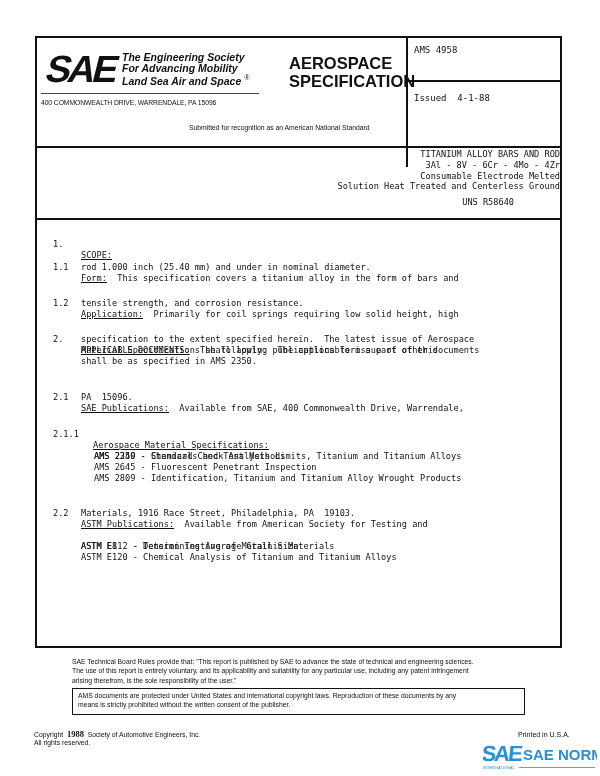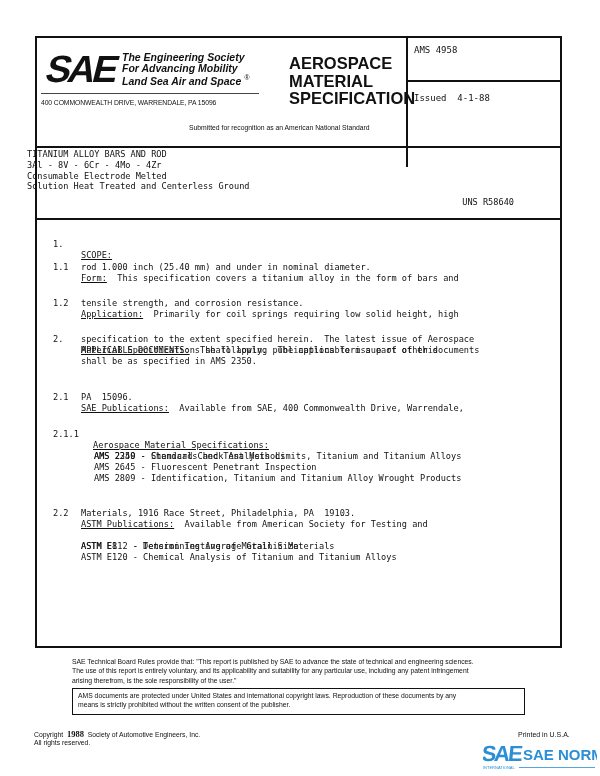--- a/index.html
+++ b/index.html
@@ -18,21 +18,21 @@
   .society sup { font-size:7px; font-weight:normal; }
   .logo-rule { position:absolute; left:4px; top:55px; width:218px; border-top:1px solid #444; }
   .address { position:absolute; left:4px; top:61px; font-size:6.8px; letter-spacing:-0.1px; }
   .doc-type { position:absolute; left:228px; top:17px; font-size:16.5px; font-weight:bold; line-height:17.5px;margin-left:24px; }
   .submitted { position:absolute; left:152px; top:86px; font-size:6.8px; }
 
   .ams-no { position:absolute; left:6px; top:7px; font-size:9px; }
   .ams-divider { position:absolute; left:0; top:42px; width:152px; border-top:2px solid #111; }
   .issued { position:absolute; left:6px; top:55px; font-size:9px; }
 
-  .title-block { position:absolute; left:0; top:111px; width:523px; text-align:left; font-size:8.6px; line-height:10.8px; }
+  .title-block { position:absolute; left:0; top:111px; width:523px; text-align:right; font-size:8.6px; line-height:10.8px; }
   .title-block div { margin-left:-10px; }
   .uns { position:absolute; right:46px; top:159px; font-size:8.6px; }
 
   .body { position:absolute; left:0; top:190px; width:523px; font-size:8.6px; line-height:10.8px; }
   .para { position:absolute; left:0; white-space:pre; }
   .num { position:absolute; left:16px; }
   .txt { position:absolute; left:44px; }
   .u { text-decoration:underline; }
 
   .notice { position:absolute; left:72px; top:657px; width:460px; font-size:6.8px; line-height:9.3px; }
@@ -55,21 +55,20 @@
     </svg>
     <div class="society sans">
       <div>The Engineering Society</div>
       <div>For Advancing Mobility</div>
       <div><span>Land Sea Air and Space</span> <sup>®</sup></div>
     </div>
     <div class="logo-rule"></div>
     <div class="address sans">400 COMMONWEALTH DRIVE, WARRENDALE, PA 15096</div>
     <div class="doc-type sans">
       <div>AEROSPACE</div>
-      <div>MATERIAL</div>
       <div>SPECIFICATION</div>
     </div>
     <div class="submitted sans">Submitted for recognition as an American National Standard</div>
   </div>
 
   <div id="hdr-right">
     <div class="ams-no mono">AMS 4958</div>
     <div class="ams-divider"></div>
     <div class="issued mono" style="white-space:pre">Issued  4-1-88</div>
   </div>

